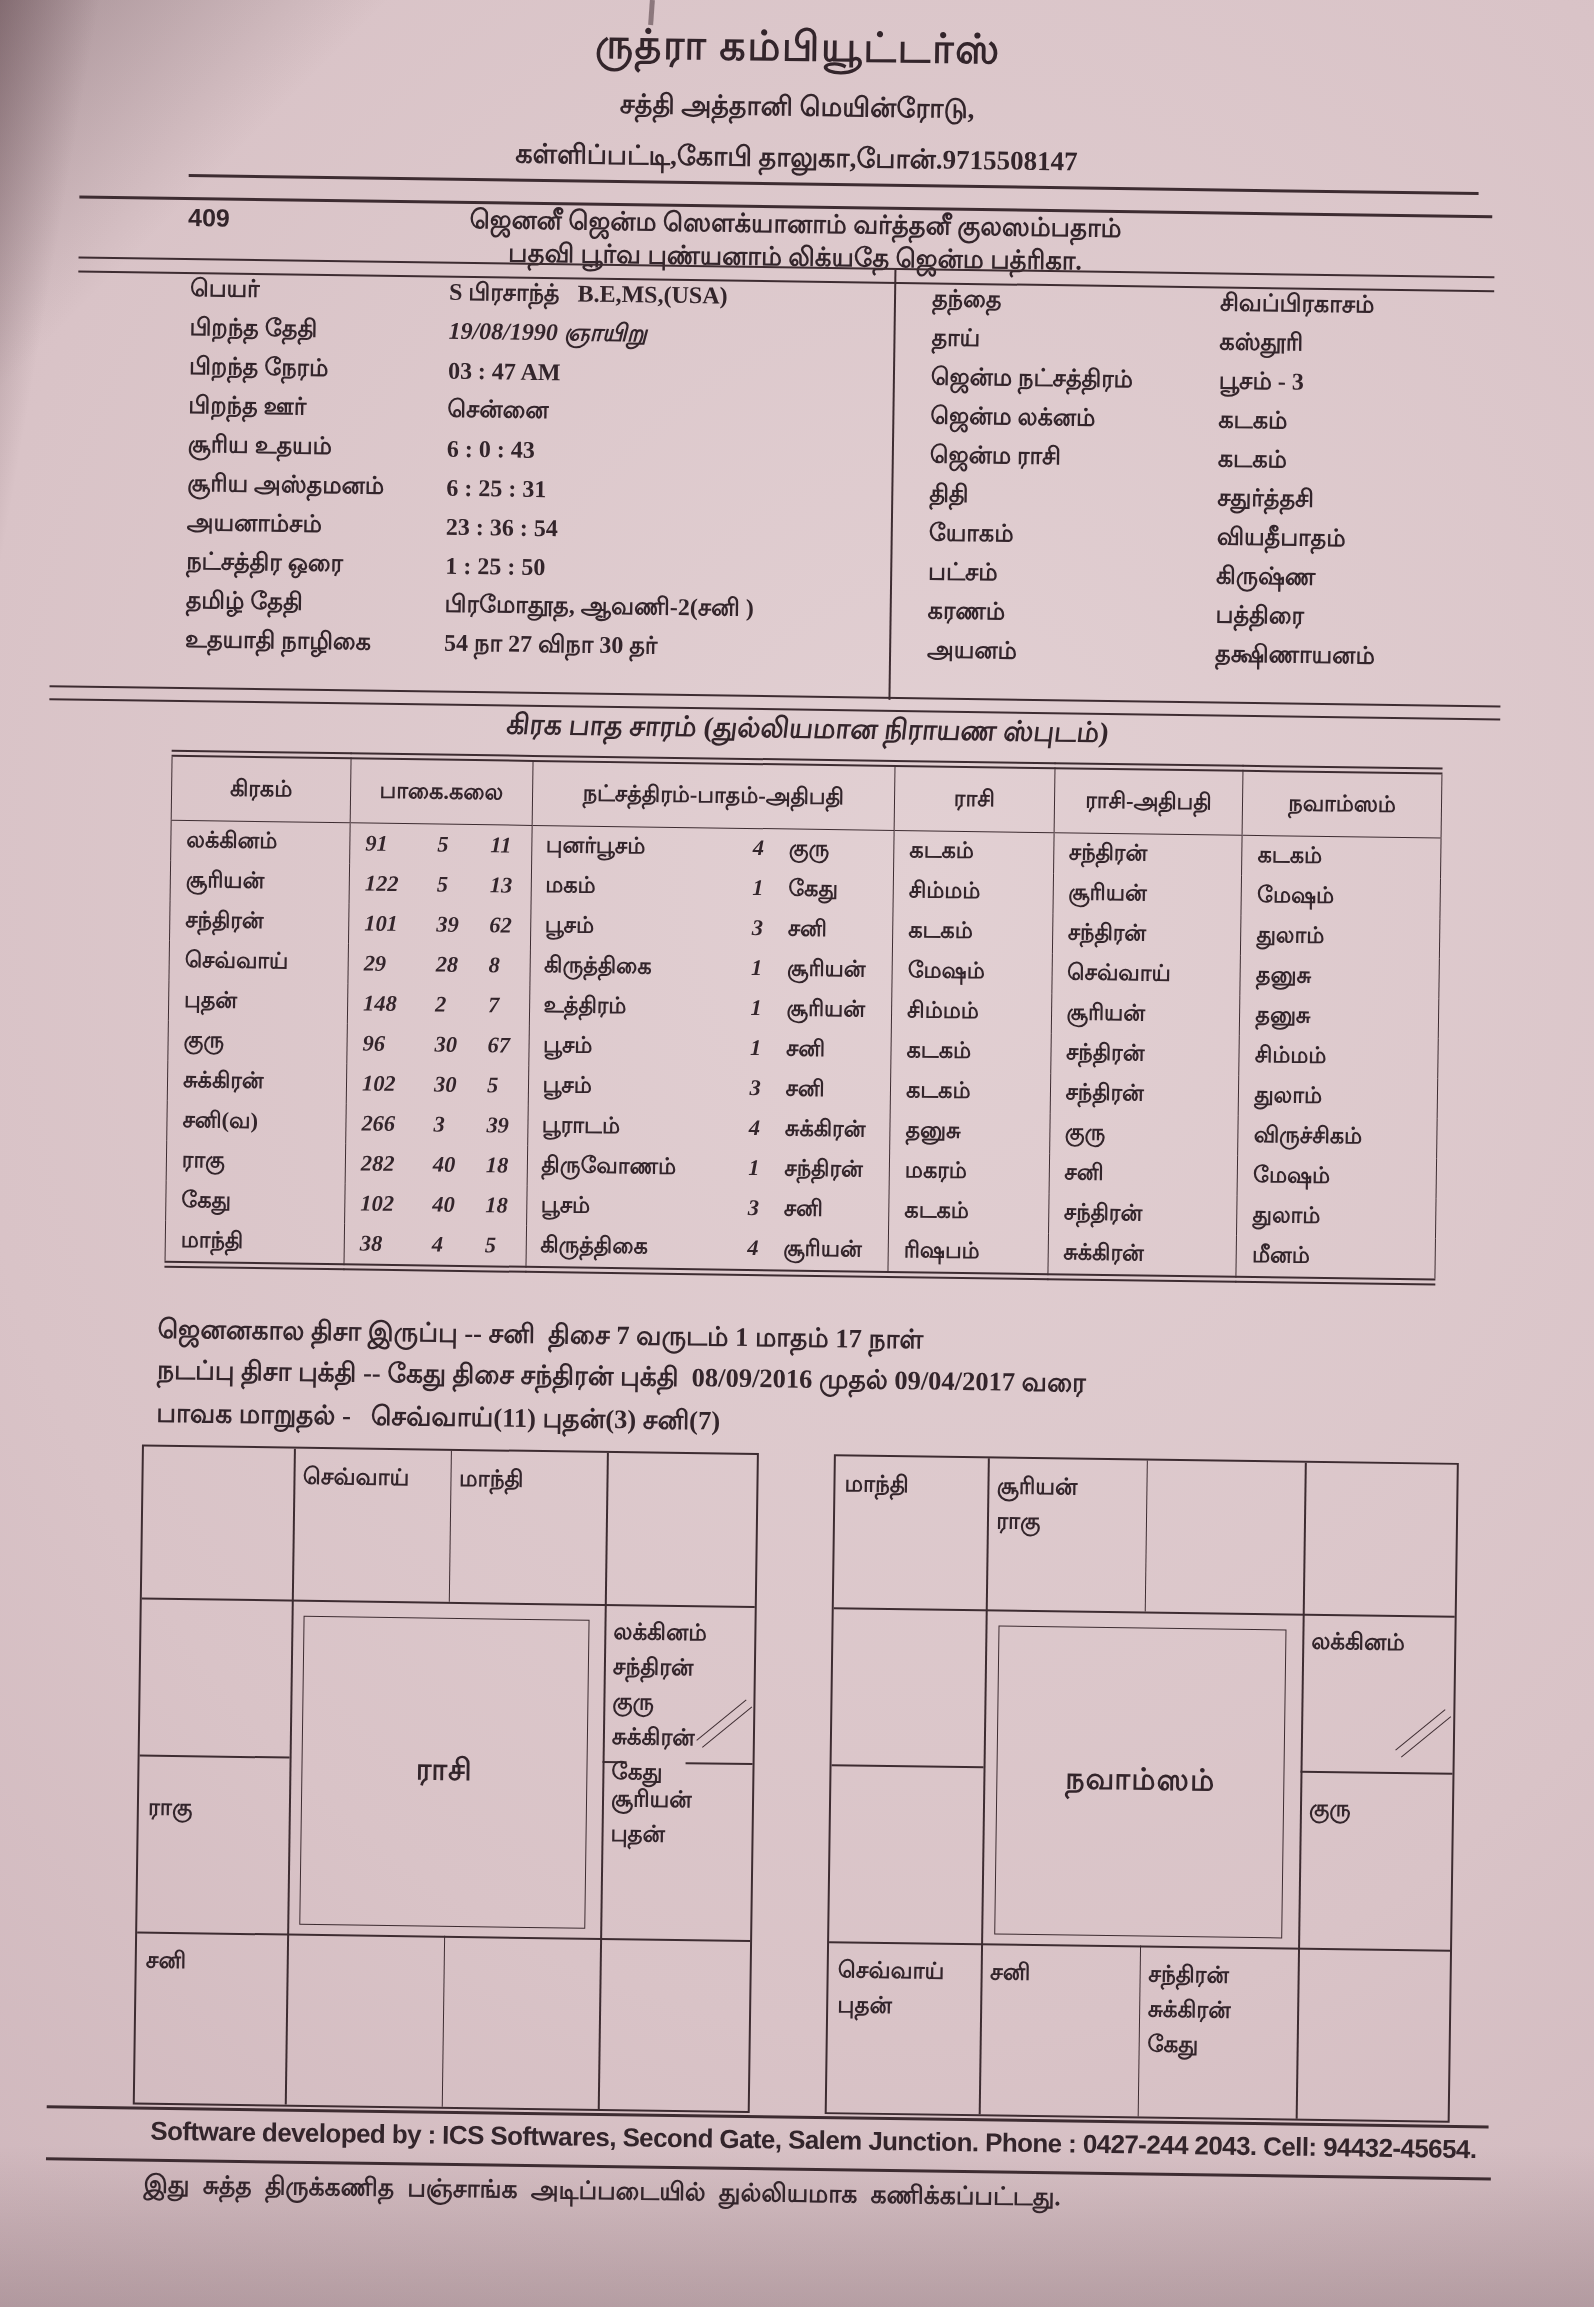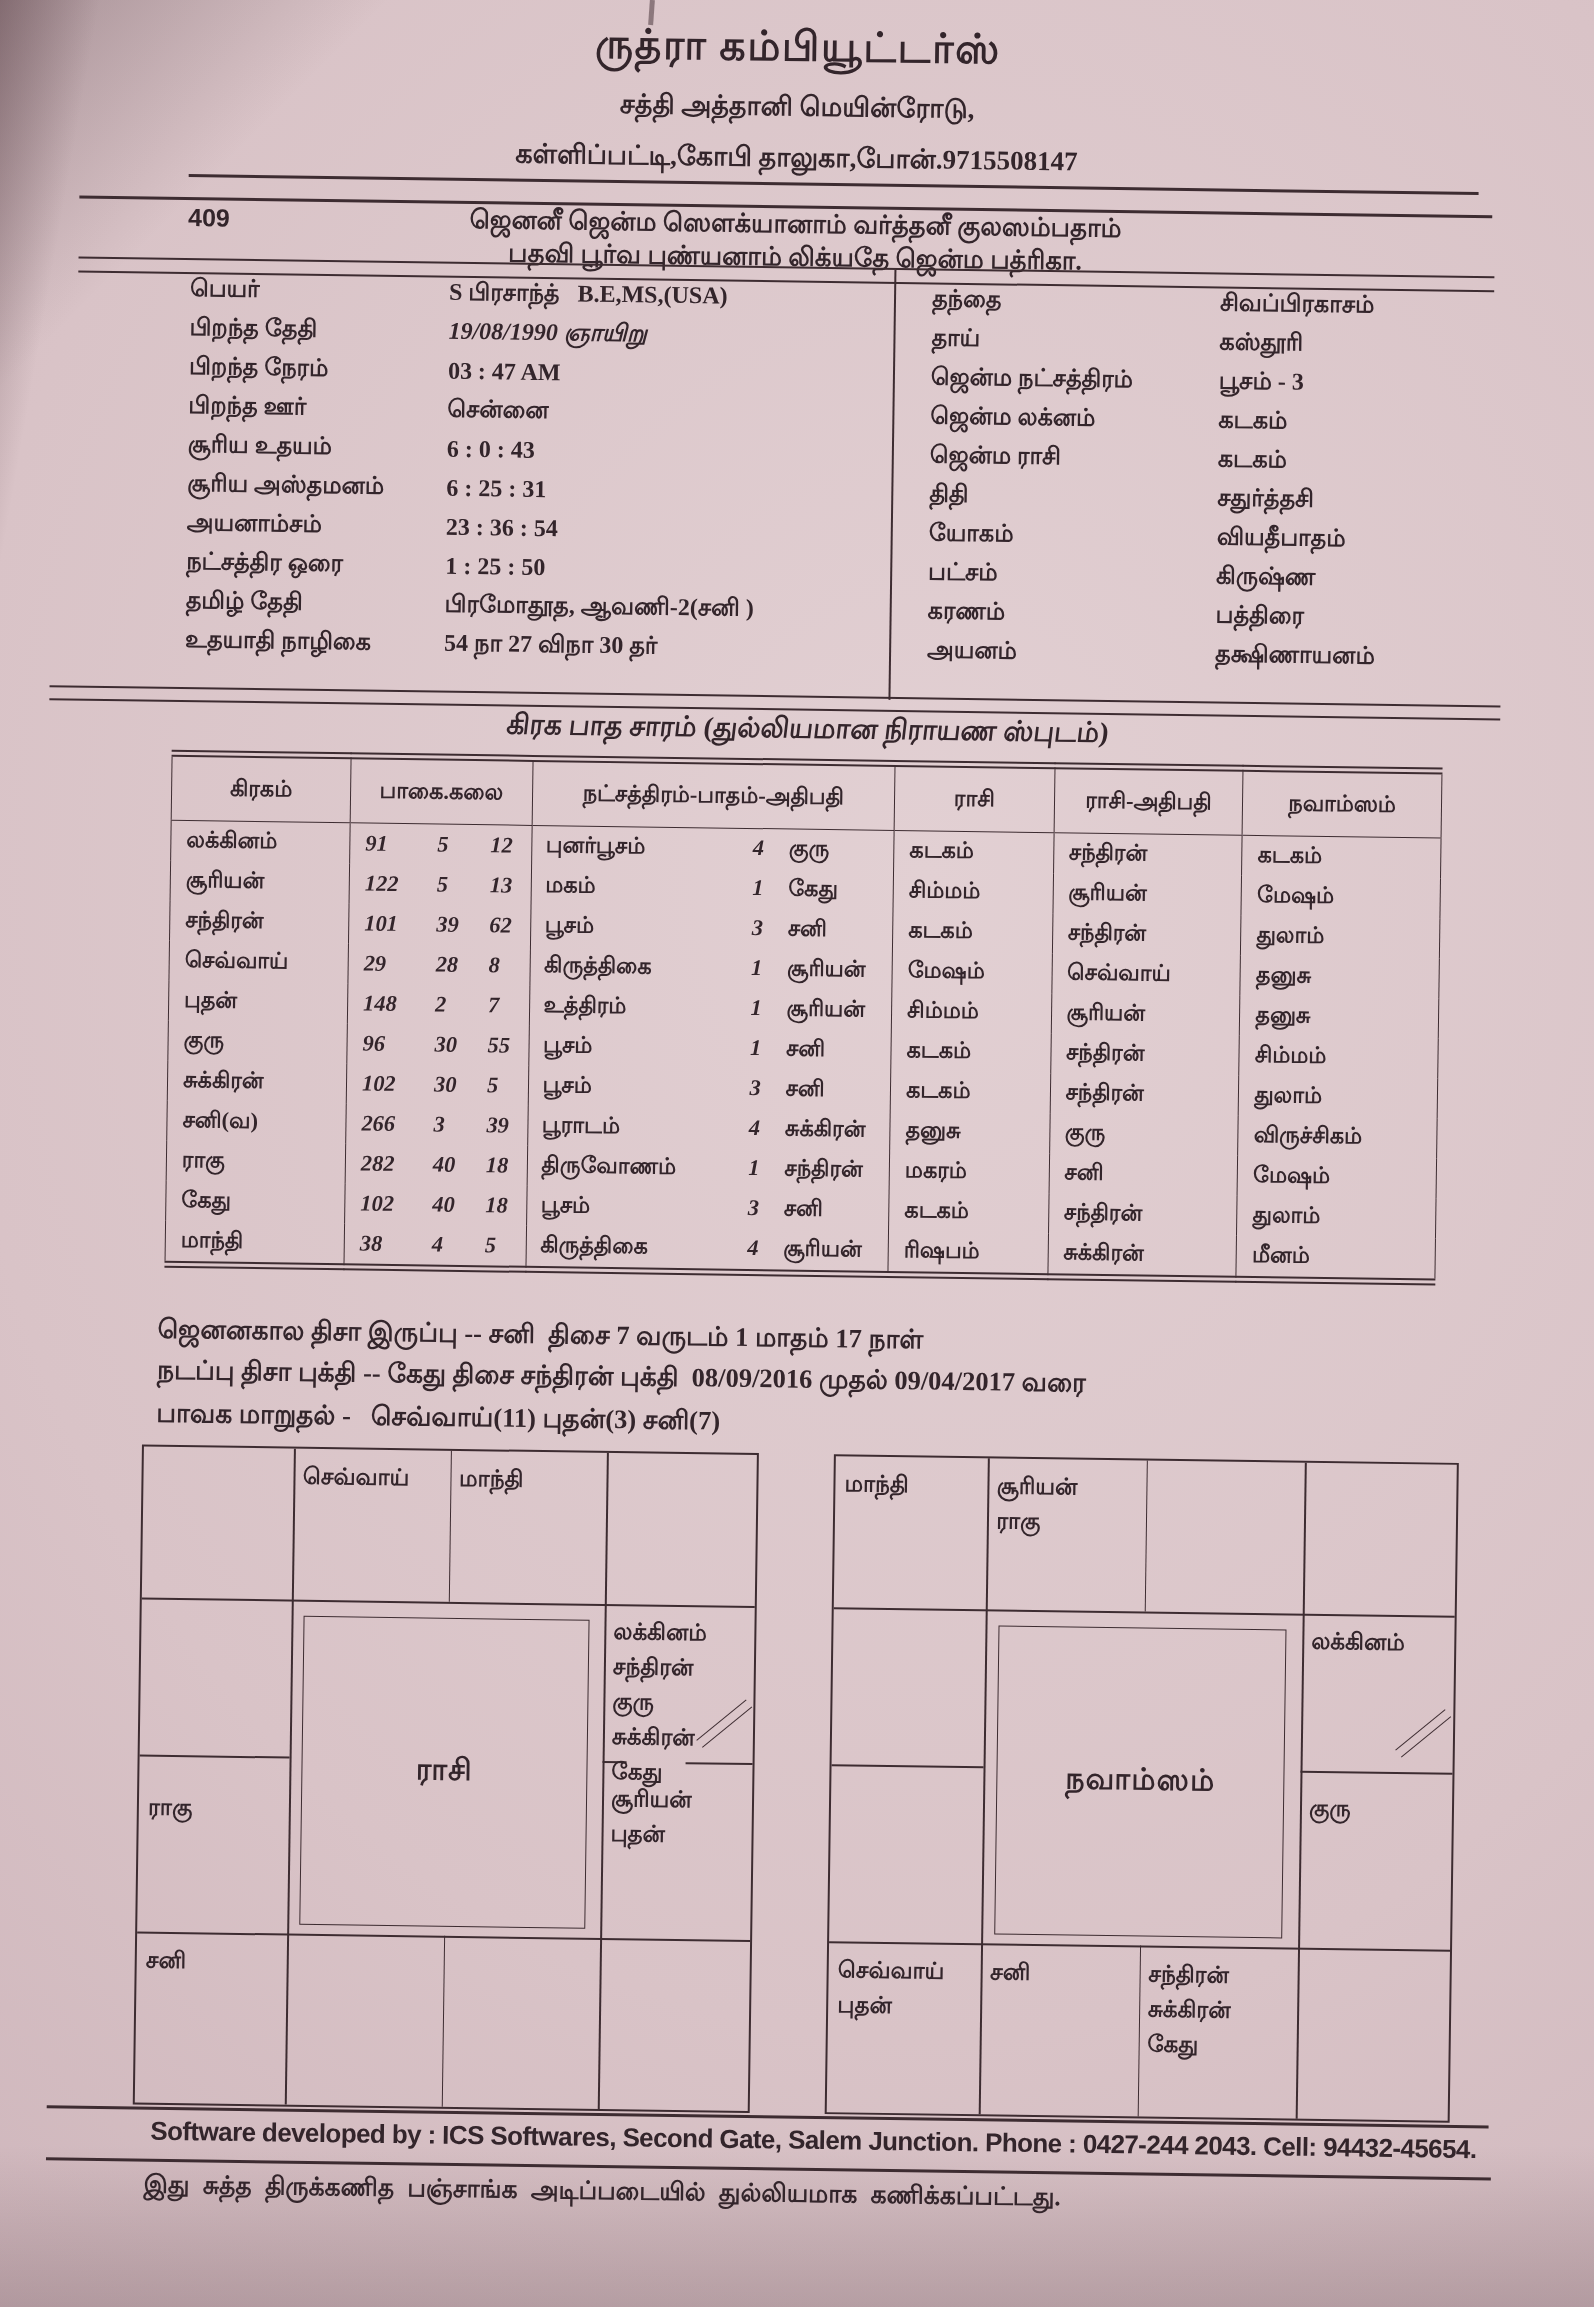--- a/index.html
+++ b/index.html
@@ -262,21 +262,21 @@
             <th class="c-nav">நவாம்ஸம்</th>
           </tr>
         </thead>
         <tbody>
   <tr>
     <td class="c-graha"><span class="cell-pad">லக்கினம்</span></td>
     <td class="c-deg">
       <div class="degcell">
         <span class="d">91</span>
         <span class="m">5</span>
-        <span class="s">12</span>
+        <span class="s">11</span>
       </div>
     </td>
     <td class="c-nak">
       <div class="nakcell">
         <span class="n">புனர்பூசம்</span>
         <span class="p">4</span>
         <span class="l">குரு</span>
       </div>
     </td>
     <td class="c-rasi"><span class="cell-pad">கடகம்</span></td>
@@ -367,21 +367,21 @@
     <td class="c-rlord"><span class="cell-pad">சூரியன்</span></td>
     <td class="c-nav"><span class="cell-pad">தனுசு</span></td>
   </tr>
 
   <tr>
     <td class="c-graha"><span class="cell-pad">குரு</span></td>
     <td class="c-deg">
       <div class="degcell">
         <span class="d">96</span>
         <span class="m">30</span>
-        <span class="s">55</span>
+        <span class="s">67</span>
       </div>
     </td>
     <td class="c-nak">
       <div class="nakcell">
         <span class="n">பூசம்</span>
         <span class="p">1</span>
         <span class="l">சனி</span>
       </div>
     </td>
     <td class="c-rasi"><span class="cell-pad">கடகம்</span></td>

